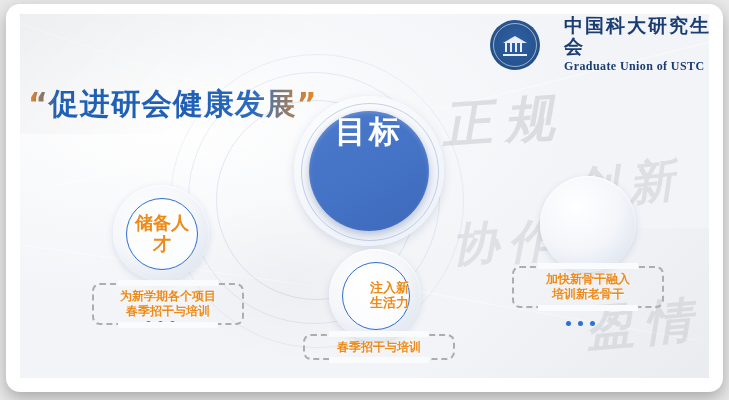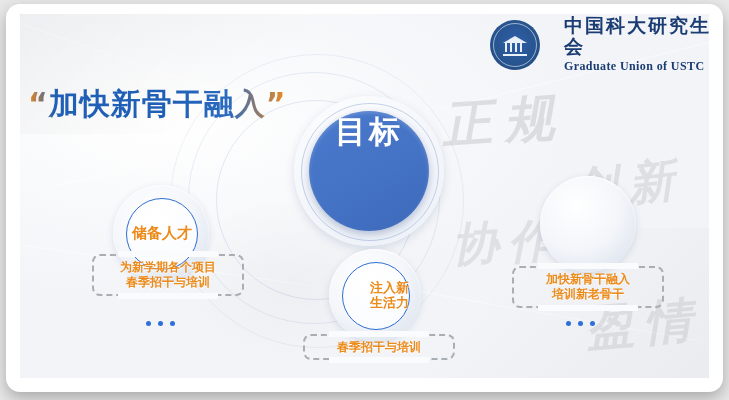--- a/index.html
+++ b/index.html
@@ -125,34 +125,34 @@
             <div class="cols"></div>
             <div class="base"></div>
         </div>
       </div>
       <div class="logo-txt">
         <div class="logo-cn">中国科大研究生会</div>
         <div class="logo-en">Graduate Union of USTC</div>
       </div>
     </div>
 
-    <div class="title">“加快新骨干融入”</div>
+    <div class="title">“促进研会健康发展”</div>
 
     <div class="center-ring" style="left:288px;top:92px;width:150px;height:150px;"></div>
     <div class="center-ring2" style="left:295px;top:99px;width:136px;height:136px;"></div>
     <div class="center-disc" style="left:303px;top:107px;width:120px;height:120px;">
       <span class="center-txt">目标</span>
     </div>
 
     <div class="node halo" style="left:107px;top:181px;width:96px;height:96px;"></div>
     <div class="inner-circle" style="position:absolute;left:120px;top:194px;width:70px;height:70px;">
-      <span class="node-label" style="font-size:15px;">储备人才</span>
+      <span class="node-label" style="font-size:18px;">储备人才</span>
     </div>
 
-    <div class="cap" style="left:86px;top:250px;width:152px;height:42px;">
+    <div class="cap" style="left:86px;top:279px;width:152px;height:42px;">
       <div class="cap-box"></div>
       <div class="cap-cover" style="left:26px;top:-3px;width:100px;height:6px;background:#fafbfd;"></div>
       <div class="cap-cover" style="left:26px;bottom:-3px;width:100px;height:6px;background:#fafbfd;"></div>
       <div class="cap-txt" style="font-size:12px;">
         <div>为新学期各个项目</div>
         <div>春季招干与培训</div>
       </div>
     </div>
     <div class="dots" style="left:140px;top:317px;">
       <i></i>

